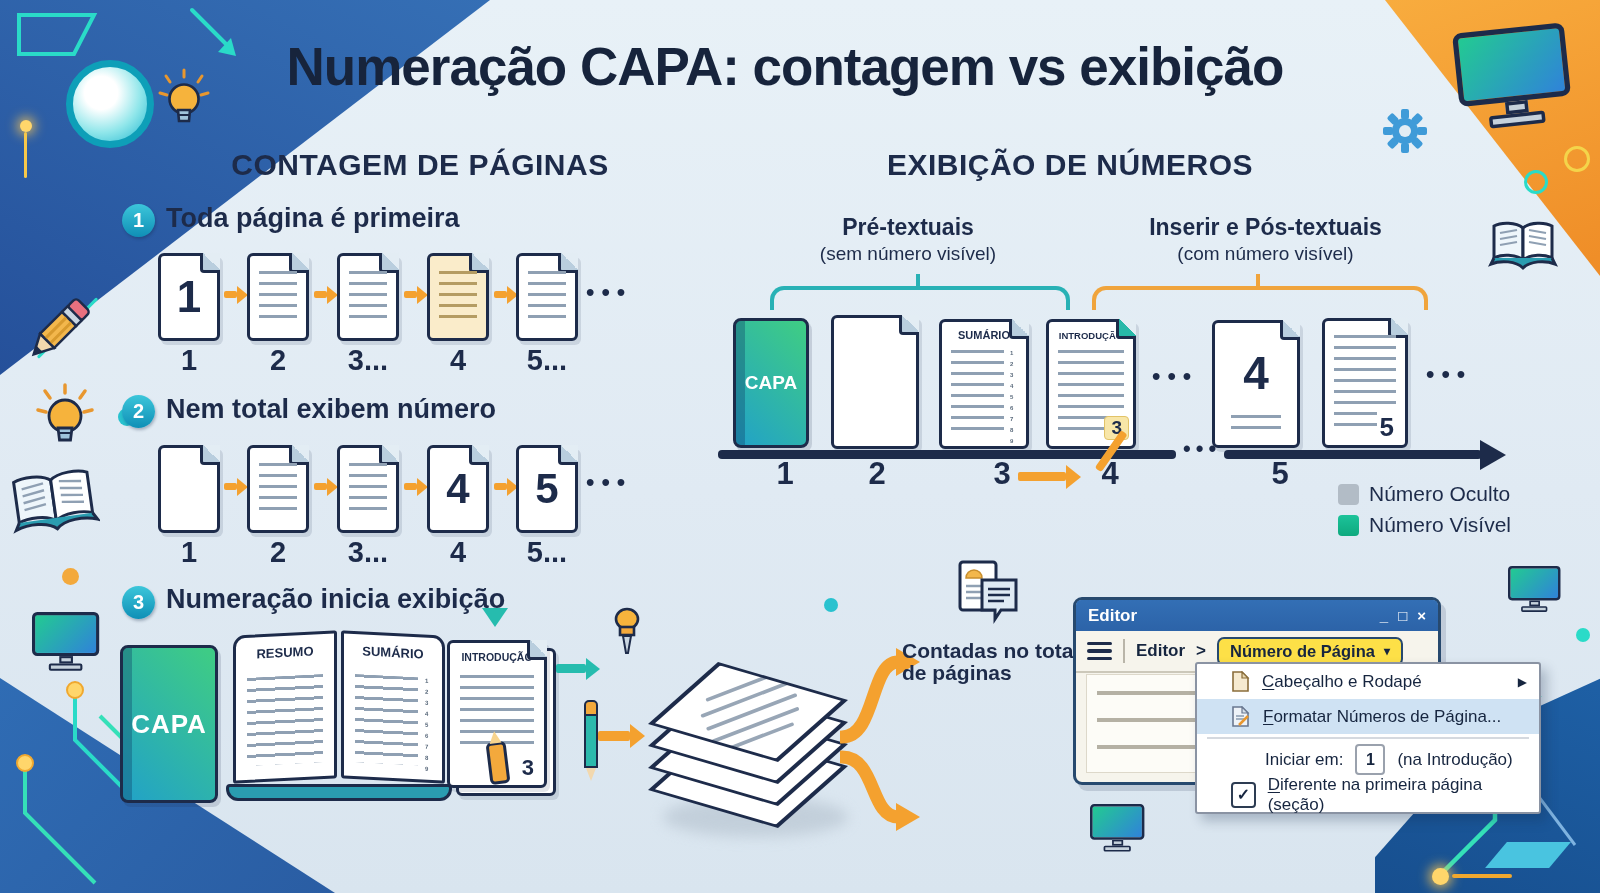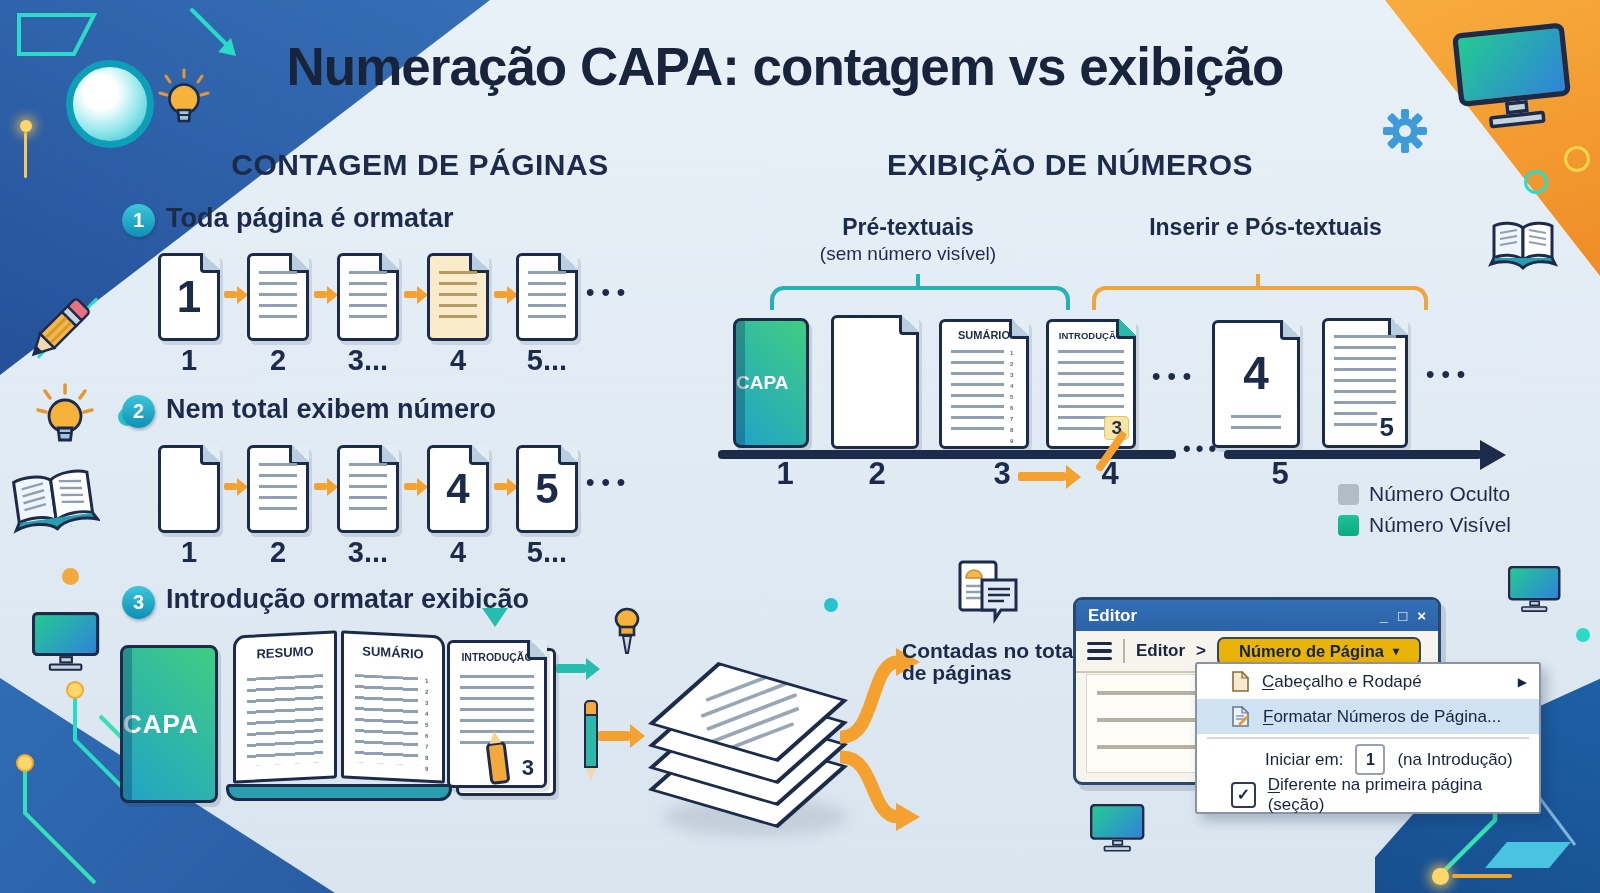--- a/index.html
+++ b/index.html
@@ -48,21 +48,21 @@
   .oarr{position:absolute;background:#f4a12f;border-radius:2px;z-index:3;}
   .oarr::after{content:"";position:absolute;left:100%;top:50%;transform:translateY(-50%);
                border-left:11px solid #f4a12f;border-top:9px solid transparent;border-bottom:9px solid transparent;}
   .oarr.big::after{border-left-width:15px;border-top-width:12px;border-bottom-width:12px;}
   .tarr{position:absolute;background:#26bcae;border-radius:2px;z-index:3;}
   .tarr::after{content:"";position:absolute;left:100%;top:50%;transform:translateY(-50%);
                border-left:14px solid #26bcae;border-top:11px solid transparent;border-bottom:11px solid transparent;}
 
   
   .capa{position:absolute;border:3px solid #1d2b4a;border-radius:8px;z-index:3;box-sizing:border-box;
-        background:linear-gradient(225deg,#3ecb86 5%,#23a4c4 95%);display:flex;align-items:center;
+        background:linear-gradient(225deg,#3ecb86 5%,#23a4c4 95%);display:flex;align-items:center;justify-content:center;
         color:#fff;font-weight:800;box-shadow:3px 4px 0 rgba(27,42,74,.15);}
   .capa::before{content:"";position:absolute;left:0;top:0;bottom:0;width:9px;background:rgba(14,60,100,.35);
                 border-radius:5px 0 0 5px;}
   .bo-half{position:absolute;top:0;width:104px;height:148px;background:#fff;border:3px solid #1d2b4a;
            box-sizing:border-box;z-index:3;}
   .bo-title{text-align:center;font-size:13px;font-weight:800;margin-top:9px;color:#1d2b4a;}
   .bo-base{position:absolute;left:-7px;right:-7px;bottom:2px;height:17px;background:#2a9cb0;
            border:3px solid #1d2b4a;border-radius:4px 4px 12px 12px;z-index:2;box-sizing:border-box;}
   .toc{position:absolute;font-size:6px;line-height:11px;color:#5a6a7c;width:8px;word-break:break-all;font-weight:700;}
   .tri-down{position:absolute;width:0;height:0;border-left:13px solid transparent;border-right:13px solid transparent;
@@ -113,21 +113,21 @@
   .titlebar{height:31px;background:linear-gradient(180deg,#336fb5,#2c63a8);border-radius:5px 5px 0 0;
             display:flex;align-items:center;padding:0 12px;color:#fff;}
   .titlebar .t{font-size:17px;font-weight:800;flex:1;}
   .wc{display:flex;gap:10px;font-size:15px;font-weight:700;}
   .wc span{cursor:default;}
   .toolbar{height:40px;display:flex;align-items:center;gap:11px;padding:0 11px;border-bottom:2px solid #ccc8ba;}
   .burger{width:25px;display:flex;flex-direction:column;gap:4px;}
   .burger i{height:3.5px;background:#1d2b4a;border-radius:2px;display:block;}
   .tdivider{width:2px;height:24px;background:#b9b5a9;}
   .tb-label{font-size:17px;font-weight:600;color:#16253f;}
-  .npbtn{background:#eab308;border:2.5px solid #27496e;border-radius:7px;padding:3px 20px;font-size:16.5px;
+  .npbtn{background:#fde047;border:2.5px solid #27496e;border-radius:7px;padding:3px 11px;font-size:16.5px;
          font-weight:600;color:#16253f;display:flex;align-items:center;gap:9px;}
   .docarea{position:absolute;left:10px;right:10px;top:74px;bottom:9px;background:#fdfcf7;border:1px solid #ddd8ca;}
   .doclines{position:absolute;left:10px;top:16px;width:112px;height:66px;
             background-image:repeating-linear-gradient(to bottom,#b5b1a4 0 4px,transparent 4px 27px);}
   .menu{position:absolute;left:1195px;top:662px;width:342px;background:#fff;border:2px solid #8a93a3;
         border-radius:3px;z-index:6;box-shadow:6px 7px 12px rgba(20,40,70,.25);padding:0 0;}
   .mrow{display:flex;align-items:center;height:35px;padding:0 12px 0 34px;gap:12px;font-size:17px;color:#16253f;}
   .mrow.hl{background:#cfe2f3;}
   .mrow .grow{flex:1;}
   .msep{height:2px;background:#d5d9df;margin:3px 10px;}
@@ -299,21 +299,21 @@
     <line x1="23" y1="47" x2="33" y2="47" stroke="#1d2b4a" stroke-width="2"></line>
   </svg>
 
   <div class="abs title">Numeração CAPA: contagem vs exibição</div>
 
   <div class="abs col-header" style="left:140px;top:148px;width:560px;">CONTAGEM DE PÁGINAS</div>
 
   <div class="step-badge" style="left:122px;top:204px;">
     <span>1</span>
   </div>
-  <div class="step-label" style="left:166px;top:203px;">Toda página é ormatar</div>
+  <div class="step-label" style="left:166px;top:203px;">Toda página é primeira</div>
 
   <div class="page" style="left:158px;top:253px;width:62px;height:88px;">
     <div class="fold"></div>
     <div class="pgnum" style="font-size:44px;">1</div>
   </div>
   <div class="oarr" style="left:224px;top:291px;width:13px;height:7px;"></div>
   <div class="page" style="left:247px;top:253px;width:62px;height:88px;">
     <div class="fold"></div>
     <div class="lines" style="left:9px;right:9px;top:15px;bottom:14px;"></div>
   </div>
@@ -370,21 +370,21 @@
   <div class="dots" style="left:586px;top:468px;">•••</div>
   <span class="pg-label" style="left:158px;top:536px;">1</span>
   <span class="pg-label" style="left:247px;top:536px;">2</span>
   <span class="pg-label" style="left:337px;top:536px;">3...</span>
   <span class="pg-label" style="left:427px;top:536px;">4</span>
   <span class="pg-label" style="left:516px;top:536px;">5...</span>
 
   <div class="step-badge" style="left:122px;top:586px;">
     <span>3</span>
   </div>
-  <div class="step-label" style="left:166px;top:584px;">Introdução ormatar exibição</div>
+  <div class="step-label" style="left:166px;top:584px;">Numeração inicia exibição</div>
 
   <div class="capa" style="left:120px;top:645px;width:98px;height:158px;font-size:26px;letter-spacing:1px;">
     <span>CAPA</span>
   </div>
 
   <div class="abs" style="left:233px;top:633px;width:212px;height:170px;z-index:3;">
     <div class="bo-base"></div>
     <div class="bo-half" style="left:0;border-radius:12px 3px 3px 3px;transform:skewY(-3deg);">
       <div class="bo-title">RESUMO</div>
       <div class="lines" style="left:11px;right:11px;top:40px;bottom:14px;"></div>
@@ -422,20 +422,21 @@
   <div class="oarr big" style="left:598px;top:731px;width:32px;height:10px;"></div>
 
   <div class="abs col-header" style="left:845px;top:148px;width:450px;">EXIBIÇÃO DE NÚMEROS</div>
 
   <div class="abs" style="left:763px;top:214px;width:290px;z-index:3;">
     <div class="grp-title">Pré-textuais</div>
     <div class="grp-sub">(sem número visível)</div>
   </div>
   <div class="abs" style="left:1088px;top:214px;width:355px;z-index:3;">
     <div class="grp-title">Inserir e Pós-textuais</div>
+    <div class="grp-sub">(com número visível)</div>
   </div>
   <div class="brace teal" style="left:770px;top:286px;width:292px;"></div>
   <div class="brace orange" style="left:1092px;top:286px;width:328px;"></div>
 
   <div class="capa" style="left:733px;top:318px;width:76px;height:130px;font-size:19px;">
     <span>CAPA</span>
   </div>
   <div class="page" style="left:831px;top:315px;width:88px;height:134px;">
     <div class="fold"></div>
   </div>

